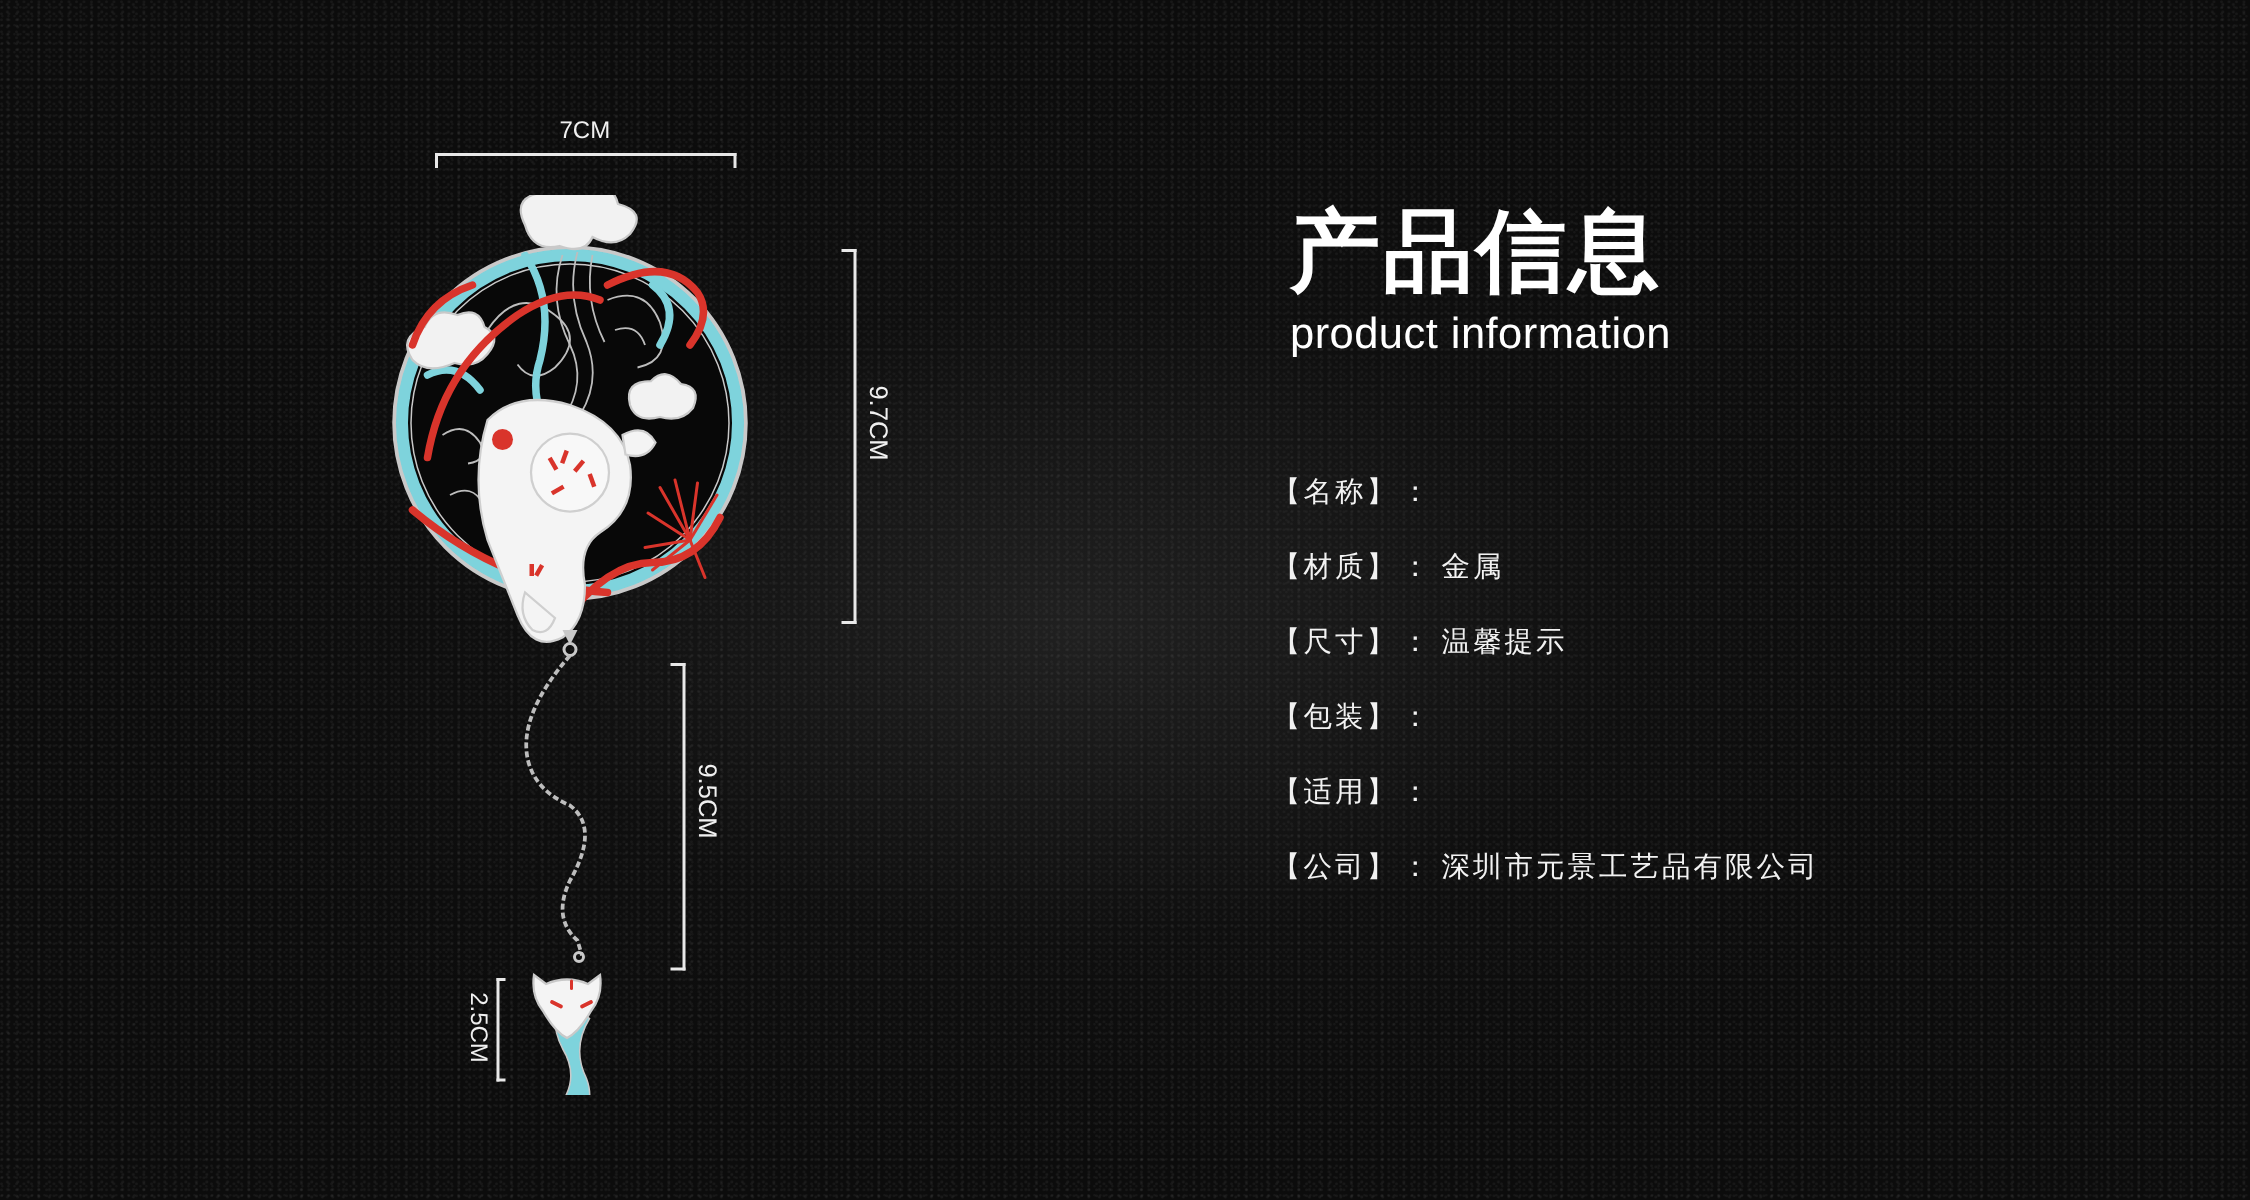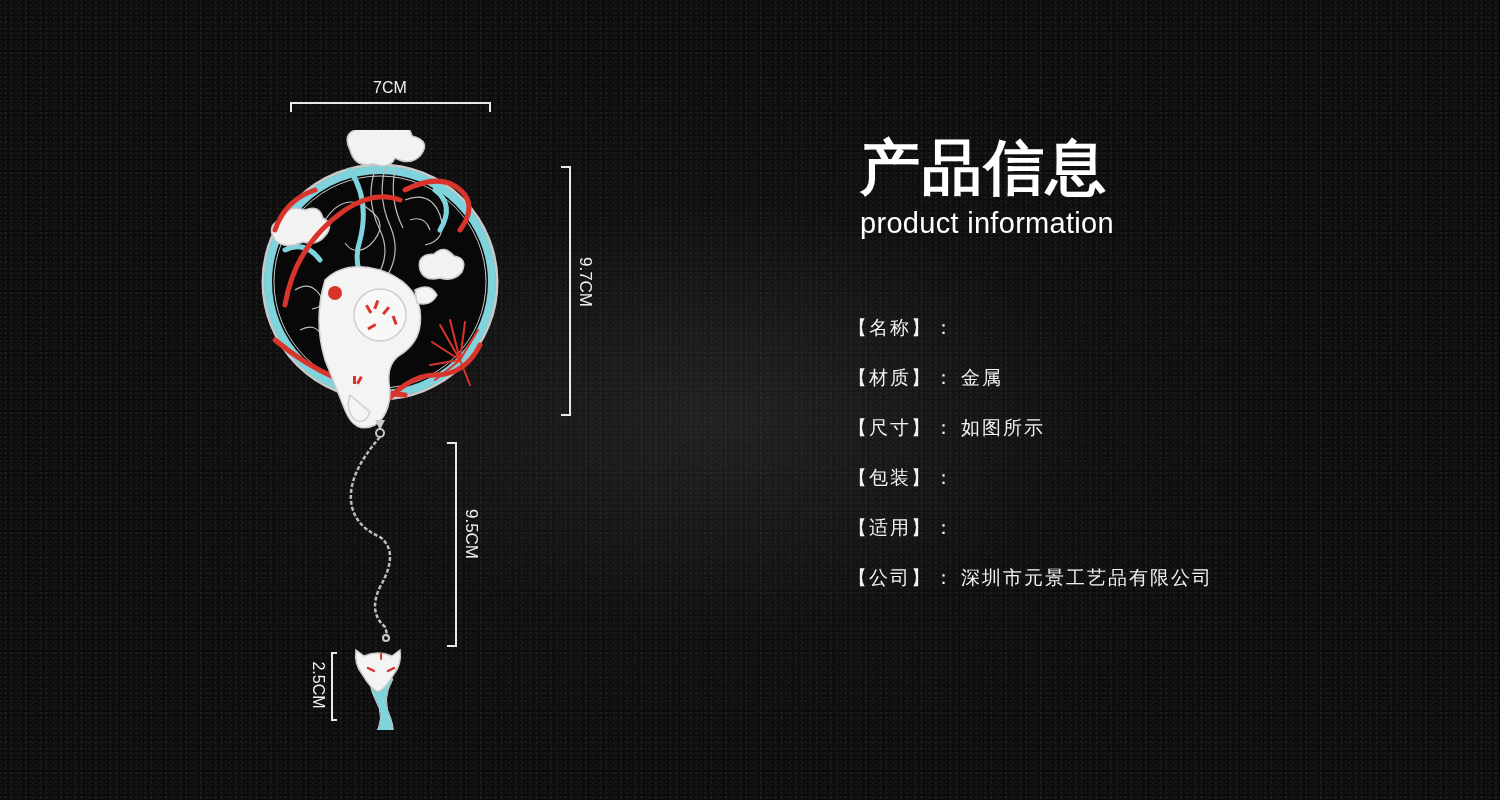--- a/index.html
+++ b/index.html
@@ -183,21 +183,21 @@
       <span class="spec-sep">：</span>
     </div>
     <div class="spec-row">
       <span class="spec-key">【材质】</span>
       <span class="spec-sep">：</span>
       <span class="spec-val">金属</span>
     </div>
     <div class="spec-row">
       <span class="spec-key">【尺寸】</span>
       <span class="spec-sep">：</span>
-      <span class="spec-val">如图所示</span>
+      <span class="spec-val">温馨提示</span>
     </div>
     <div class="spec-row">
       <span class="spec-key">【包装】</span>
       <span class="spec-sep">：</span>
     </div>
     <div class="spec-row">
       <span class="spec-key">【适用】</span>
       <span class="spec-sep">：</span>
     </div>
     <div class="spec-row">

